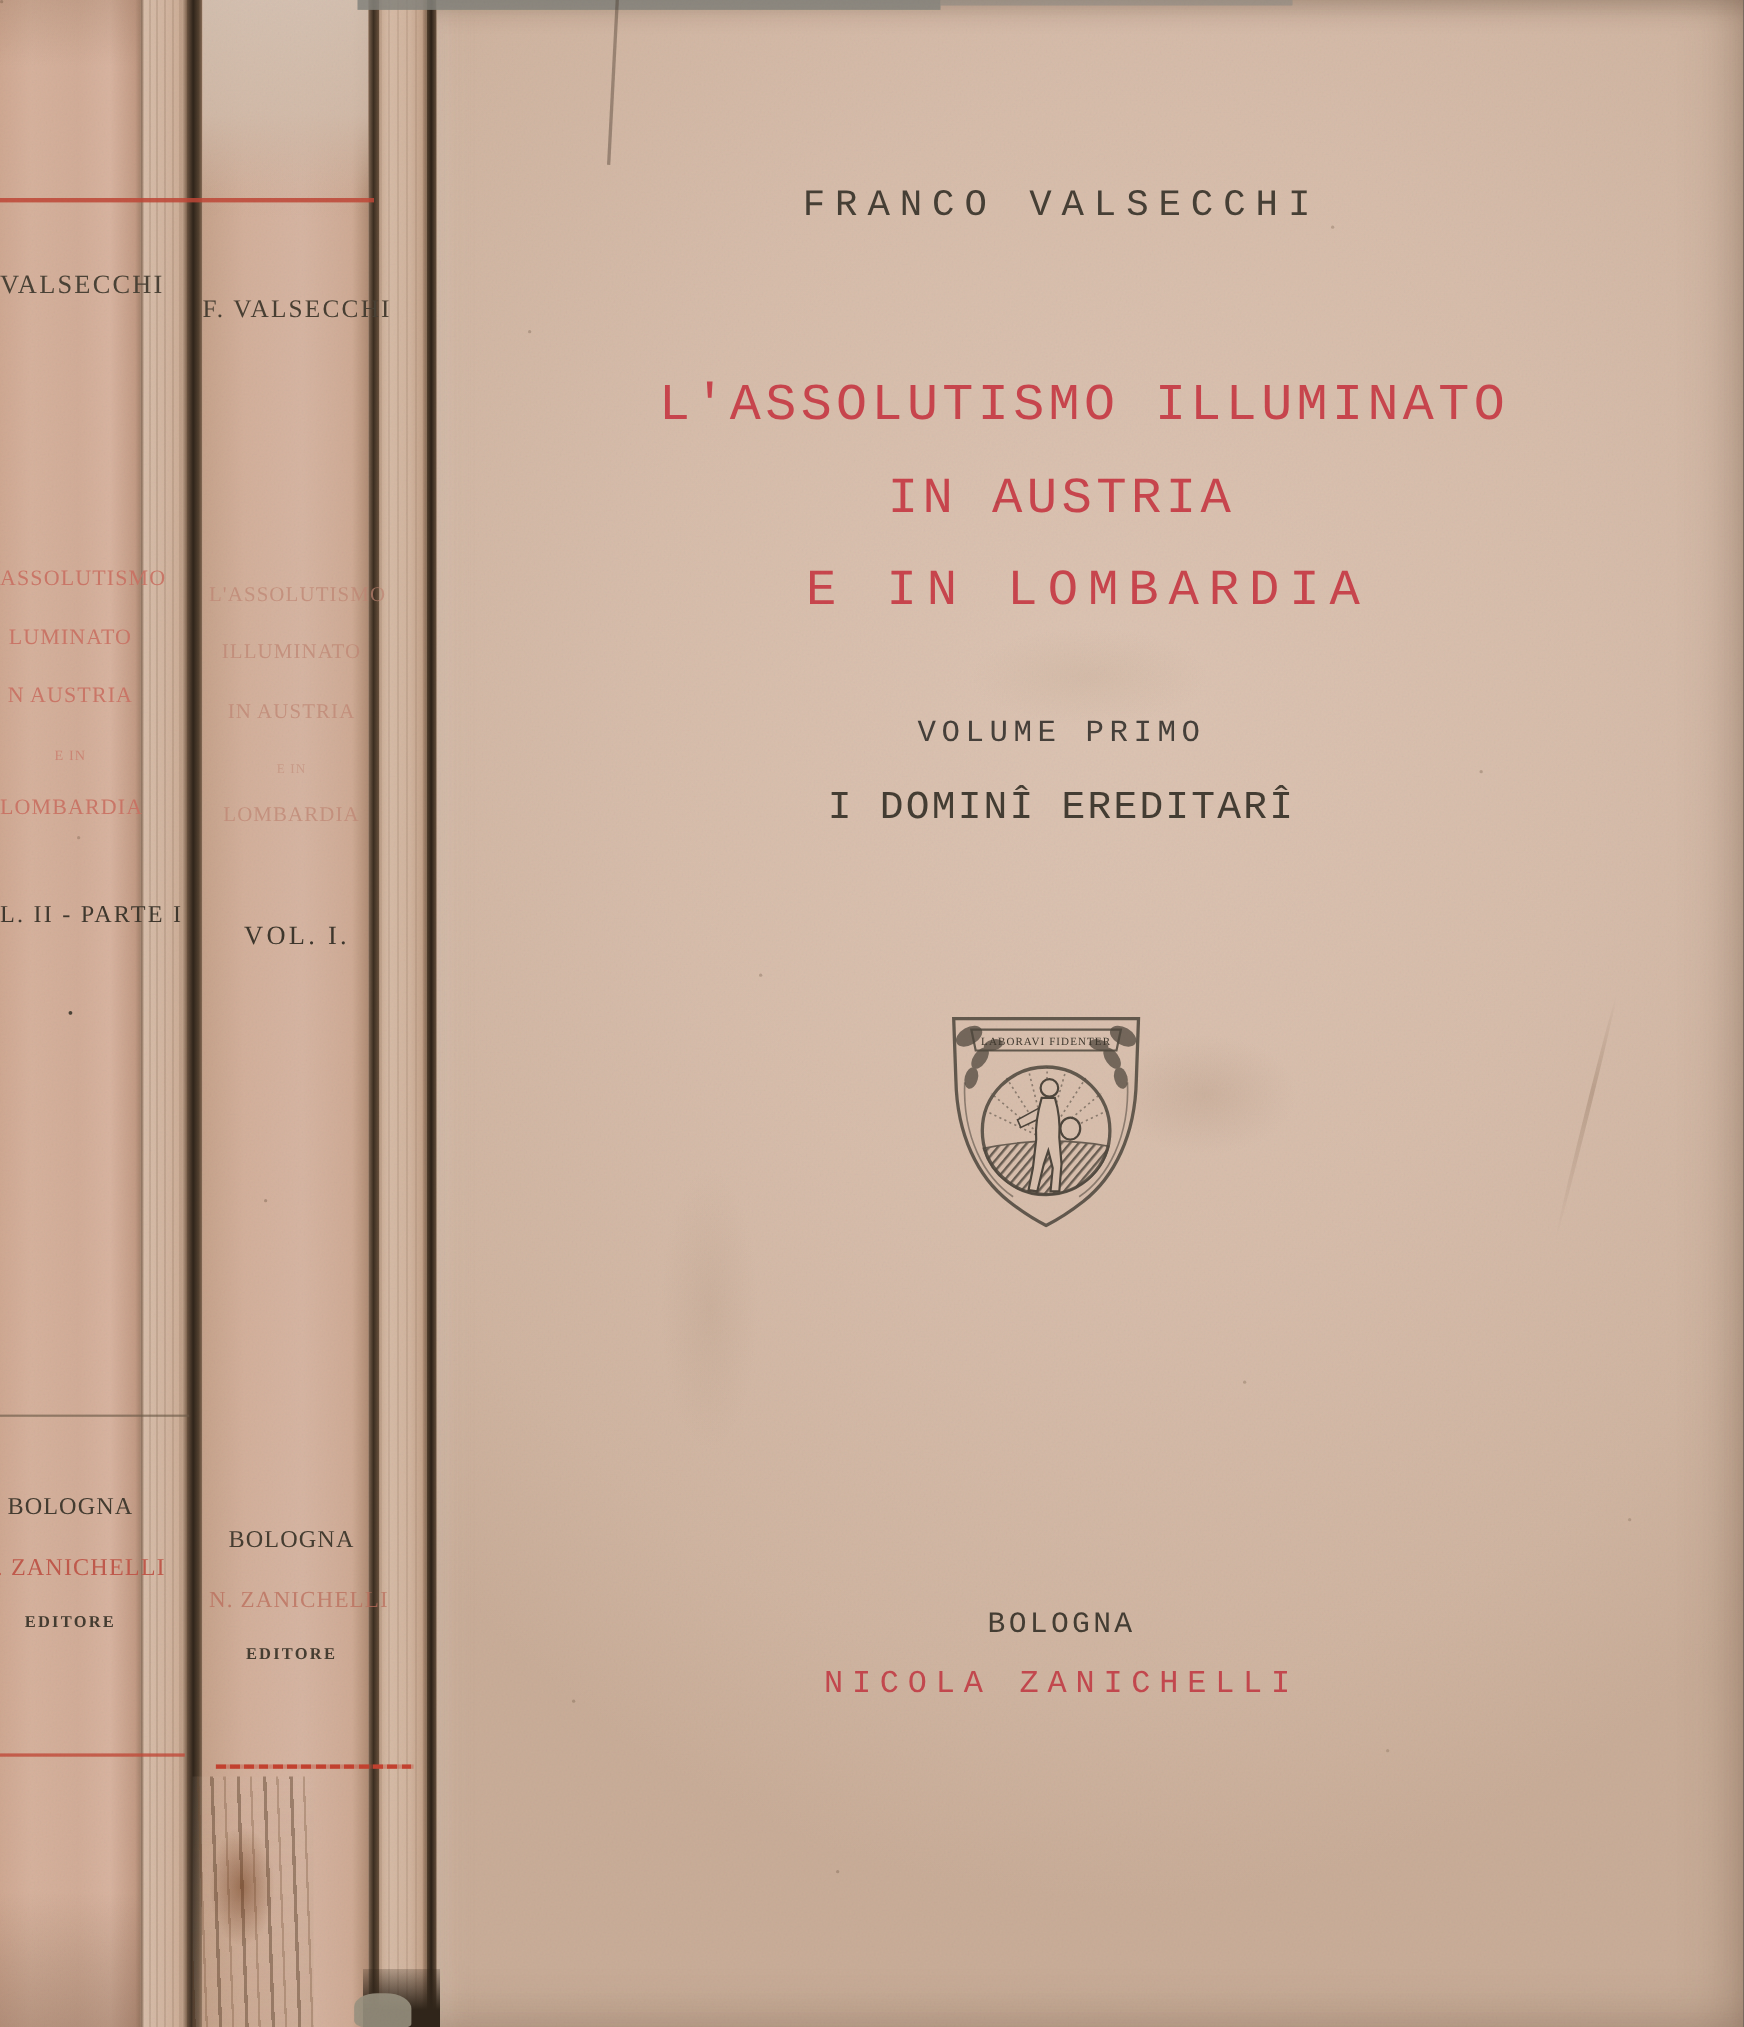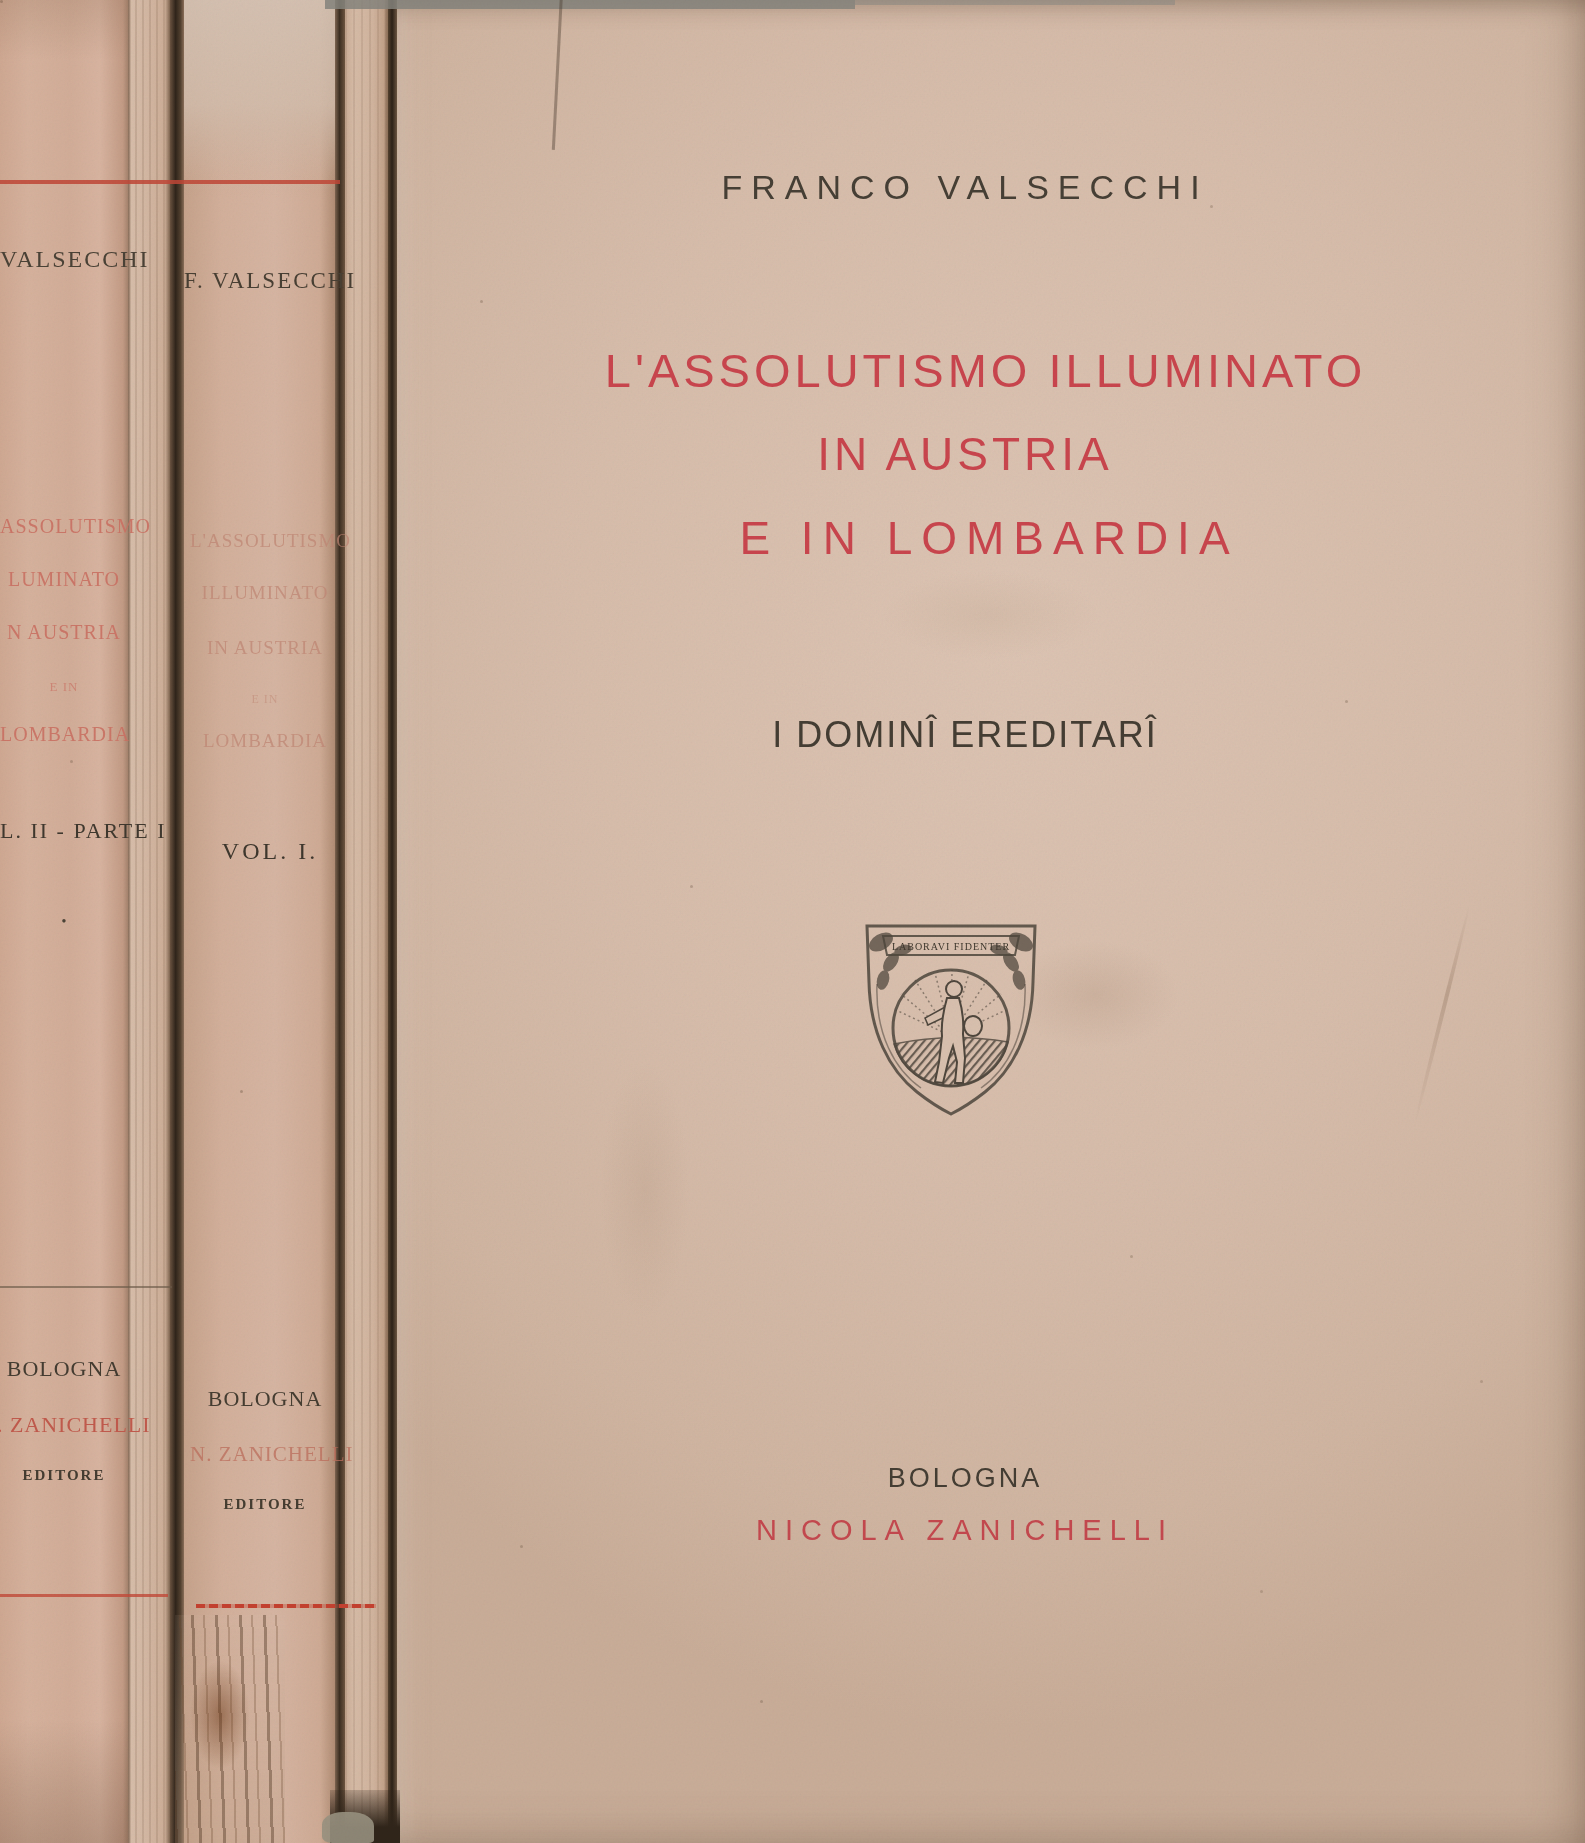--- a/index.html
+++ b/index.html
@@ -37,21 +37,21 @@
     background:linear-gradient(90deg,#55412f 0,#2c2117 45%,#6b5440 100%);}
   
   #cover{left:397px;top:0;width:1188px;height:1843px;
     background:
       radial-gradient(ellipse 900px 1100px at 52% 34%, #dcc4b3 0%, #d7bdab 48%, #d0b5a1 82%, #c9ad98 100%);
     box-shadow:inset -30px 0 50px -25px rgba(95,72,55,.35),
                inset 0 -30px 50px -30px rgba(95,72,55,.30),
                inset 0 18px 22px -14px rgba(95,72,55,.40),
                inset 22px 0 26px -18px rgba(230,214,198,.55);}
   .crow{position:absolute;left:0;right:52px;text-align:center;white-space:nowrap;
-        font-family:Liberation Sans, sans-serif;}
+        font-family:Liberation Mono, monospace;}
   #c-author{top:168px;font-size:34px;letter-spacing:9px;color:#463f35;}
   .c-title{color:#c9454d;letter-spacing:4px;font-size:47px;}
   #c-title1{top:343px;padding-left:41px;}
   #c-title2{top:427px;font-size:46px;}
   #c-title3{top:511px;font-size:46px;letter-spacing:9px;margin-left:48px;}
   #c-volume{top:652px;font-size:28px;letter-spacing:5px;color:#46403а;color:#46403a;}
   #c-subtitle{top:714px;font-size:36px;letter-spacing:2px;color:#443d33;}
   #c-emblem{position:absolute;left:454px;top:912px;width:200px;height:205px;}
   #c-city{top:1463px;font-size:27px;letter-spacing:3px;color:#443d33;}
   #c-publisher{top:1514px;font-size:29px;letter-spacing:8px;color:#c4484e;}
@@ -134,20 +134,21 @@
   <div class="abs" id="spine2-top-tear"></div>
   <div class="abs" id="spine2edge"></div>
   <div class="abs" id="pages2"></div>
   <div class="abs" id="crease2"></div>
 
   <div class="abs" id="cover">
     <div class="crow" id="c-author">FRANCO VALSECCHI</div>
     <div class="crow c-title" id="c-title1">L'ASSOLUTISMO ILLUMINATO</div>
     <div class="crow c-title" id="c-title2">IN AUSTRIA</div>
     <div class="crow c-title" id="c-title3">E IN LOMBARDIA</div>
+    <div class="crow" id="c-volume">VOLUME PRIMO</div>
     <div class="crow" id="c-subtitle">I DOMINÎ EREDITARÎ</div>
 
     <div id="c-emblem">
       <svg id="emblem-svg" width="200" height="205" viewBox="0 0 200 205">
         <defs>
           <pattern id="hatch" width="6" height="6" patternUnits="userSpaceOnUse" patternTransform="rotate(40)">
             <line x1="1" y1="0" x2="1" y2="6" stroke="#4e463c" stroke-width="2.4"></line>
           </pattern>
         </defs>
 

